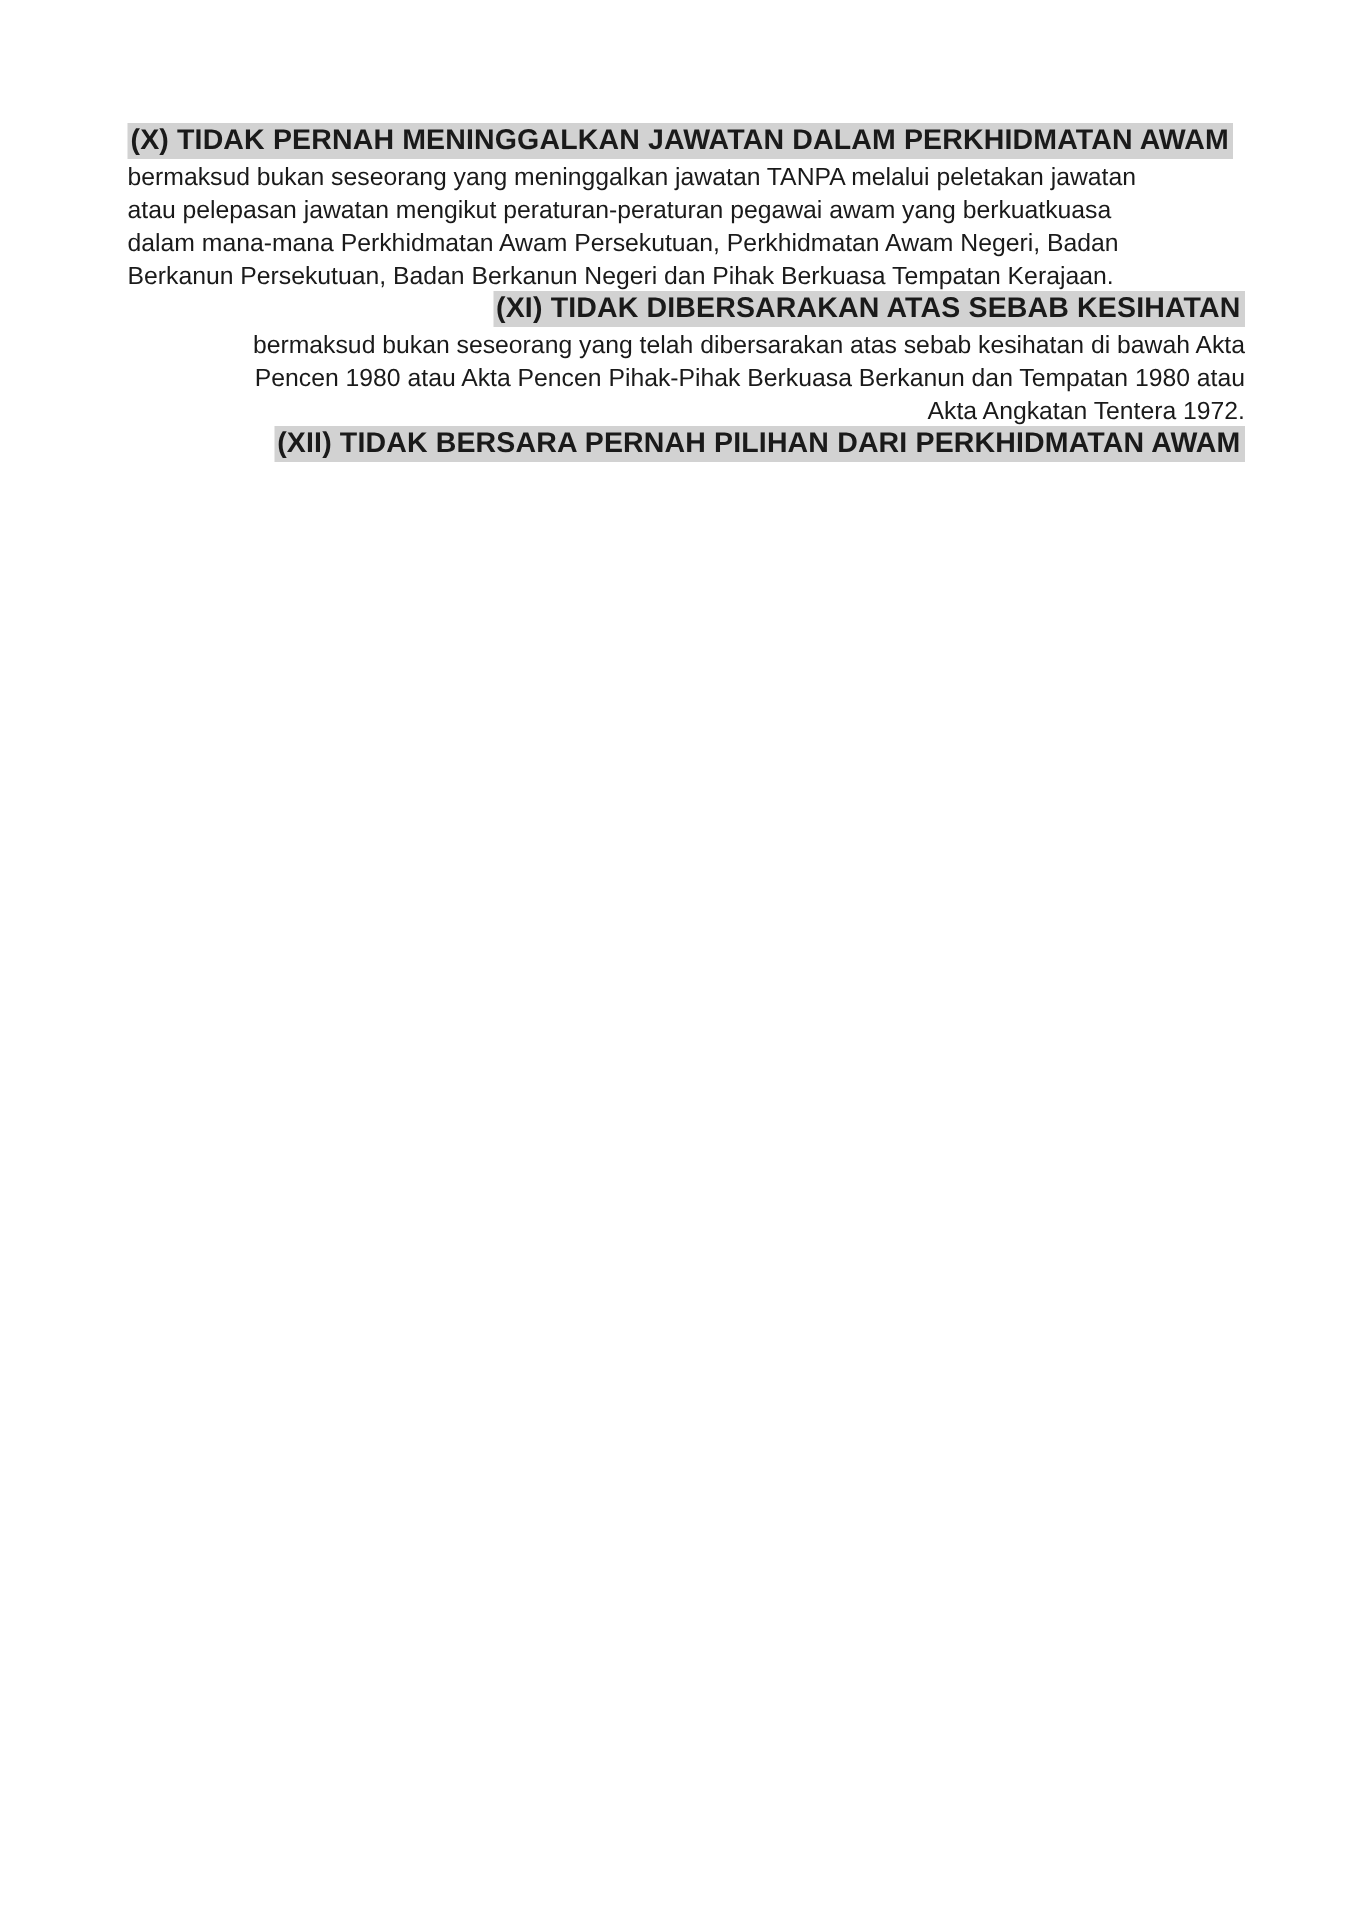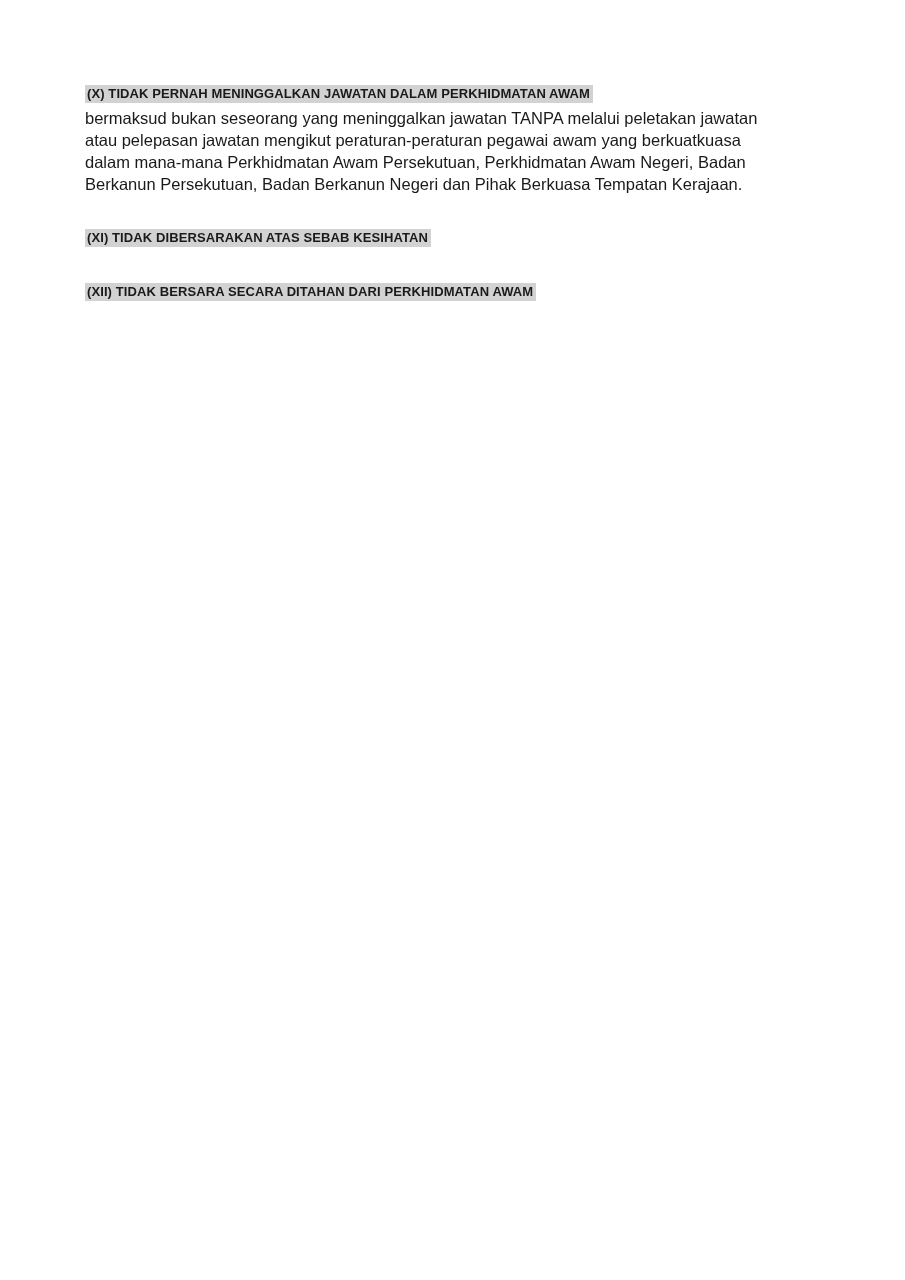--- a/index.html
+++ b/index.html
@@ -14,25 +14,25 @@
     box-sizing: border-box;
     background: #ffffff;
     padding: 83px 75px 0 85px;
     font-family: "Liberation Sans", "DejaVu Sans", sans-serif;
     font-size: 16.5px;
     line-height: 22px;
     color: #1a1a1a;
     overflow: hidden;
   }
   .doc-section + .doc-section {
-    margin-top: 32px;
+    text-align: right;
   }
   .doc-heading {
     margin: 0 0 2px 0;
-    font-size: 13px;
+    font-size: 19px;
     line-height: 22px;
     font-weight: bold;
     white-space: pre-line;
     letter-spacing: 0.1px;
   }
   .doc-heading .hl {
     background: #d2d2d2;
     padding: 1px 3px 2px 2px;
     -webkit-box-decoration-break: clone;
     box-decoration-break: clone;
@@ -50,22 +50,25 @@
   <section class="doc-section">
     <h2 class="doc-heading"><span class="hl">(X) TIDAK PERNAH MENINGGALKAN JAWATAN DALAM PERKHIDMATAN AWAM</span></h2>
     <p class="doc-body">bermaksud bukan seseorang yang meninggalkan jawatan TANPA melalui peletakan jawatan
 atau pelepasan jawatan mengikut peraturan-peraturan pegawai awam yang berkuatkuasa
 dalam mana-mana Perkhidmatan Awam Persekutuan, Perkhidmatan Awam Negeri, Badan
 Berkanun Persekutuan, Badan Berkanun Negeri dan Pihak Berkuasa Tempatan Kerajaan.</p>
   </section>
 
   <section class="doc-section">
     <h2 class="doc-heading"><span class="hl">(XI) TIDAK DIBERSARAKAN ATAS SEBAB KESIHATAN</span></h2>
+    <p class="doc-body">bermaksud bukan seseorang yang telah dibersarakan atas sebab kesihatan di bawah Akta
+Pencen 1980 atau Akta Pencen Pihak-Pihak Berkuasa Berkanun dan Tempatan 1980 atau
+Akta Angkatan Tentera 1972.</p>
   </section>
 
   <section class="doc-section">
-    <h2 class="doc-heading"><span class="hl">(XII) TIDAK BERSARA SECARA DITAHAN DARI PERKHIDMATAN AWAM</span></h2>
+    <h2 class="doc-heading"><span class="hl">(XII) TIDAK BERSARA PERNAH PILIHAN DARI PERKHIDMATAN AWAM</span></h2>
   </section>
 
   <section class="doc-section">
   </section>
 
 </div>
 
 </body></html>

